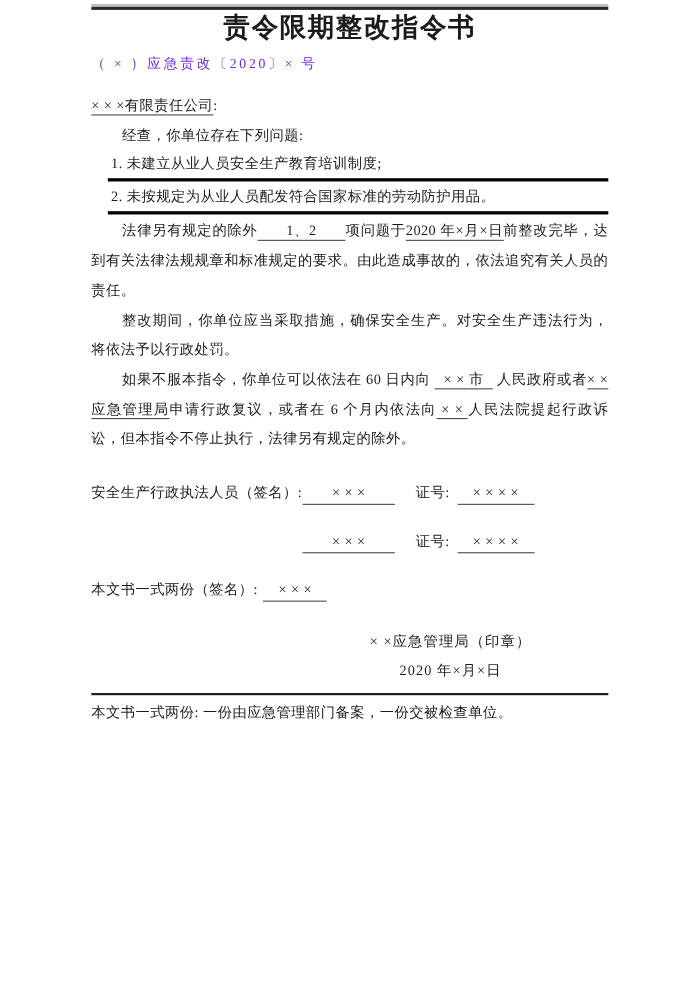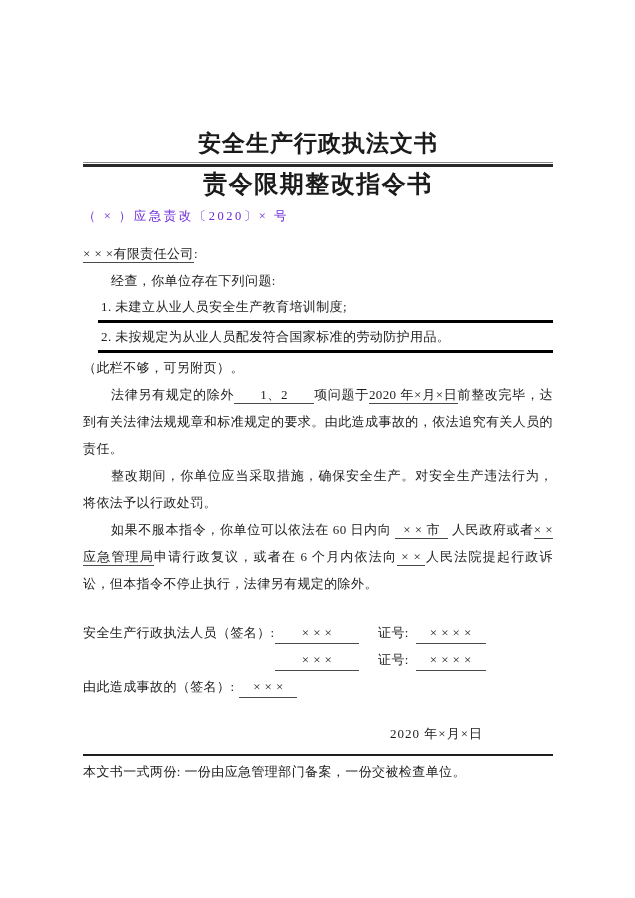--- a/index.html
+++ b/index.html
@@ -73,20 +73,21 @@
     text-align: left;
   }
 
   
   .sig-section { margin-top: 22px; font-size: 13px; letter-spacing: 0.4px; }
   .sig-row {
     display: flex;
     align-items: baseline;
     line-height: 27px;
     white-space: nowrap;
+    margin-top: 17px;
   }
   .sig-label { display: inline-block; width: 192px; }
   .sig-label-3 { display: inline-block; margin-right: 5px; }
   .blank {
     display: inline-block;
     border-bottom: 1px solid #4a4a4a;
     text-align: center;
     line-height: 20px;
   }
   .w84 { width: 84px; }
@@ -114,42 +115,40 @@
     font-size: 13px;
     line-height: 24px;
     letter-spacing: 0.4px;
   }
 </style>
 </head>
 <body>
 
 <div class="page">
 
-  <div class="title-main">安全生产行政执法文书</div>
 
   <div class="rule-double">
     <div class="thin"></div>
     <div class="thick"></div>
   </div>
 
   <div class="title-sub">责令限期整改指令书</div>
 
   <div class="doc-number">（ × ）应急责改〔2020〕× 号</div>
 
   <div class="body-text">
 
     <div><span class="u">× × ×有限责任公司</span><span>:</span></div>
 
     <div class="para">经查，你单位存在下列问题:</div>
 
     <div class="issue-line">1. 未建立从业人员安全生产教育培训制度;</div>
 
     <div class="issue-line">2. 未按规定为从业人员配发符合国家标准的劳动防护用品。</div>
 
-    <div>（此栏不够，可另附页）。</div>
 
     <div class="para"><span>法律另有规定的除外</span><span class="u pad26">1、2</span><span>项问题于</span><span class="u">2020 年×月×日</span><span>前整改完毕，达到有关法律法规规章和标准规定的要求。由此造成事故的，依法追究有关人员的责任。</span></div>
 
     <div class="para">整改期间，你单位应当采取措施，确保安全生产。对安全生产违法行为，将依法予以行政处罚。</div>
 
     <div class="para"><span>如果不服本指令，你单位可以依法在 60 日内向</span> <span class="u pad8">× × 市</span> <span>人民政府或者</span><span class="u">× ×应急管理局</span><span>申请行政复议，或者在 6 个月内依法向</span><span class="u pad4">× ×</span><span>人民法院提起行政诉讼，但本指令不停止执行，法律另有规定的除外。</span></div>
 
   </div>
 
   <div class="sig-section">
@@ -162,27 +161,28 @@
     </div>
 
     <div class="sig-row">
       <span class="sig-label"></span>
       <span class="blank w84">× × ×</span>
       <span class="cert-label">证号:</span>
       <span class="blank w70">× × × ×</span>
     </div>
 
     <div class="sig-row">
-      <span class="sig-label-3">由此造成事故的（签名）:</span>
+      <span class="sig-label-3">本文书一式两份（签名）:</span>
       <span class="blank w58">× × ×</span>
     </div>
 
   </div>
 
   <div class="stamp">
+    <div>× ×应急管理局（印章）</div>
     <div>2020 年×月×日</div>
   </div>
 
   <div class="footer">
     <div>本文书一式两份: 一份由应急管理部门备案，一份交被检查单位。</div>
   </div>
 
 </div>
 
 </body></html>

